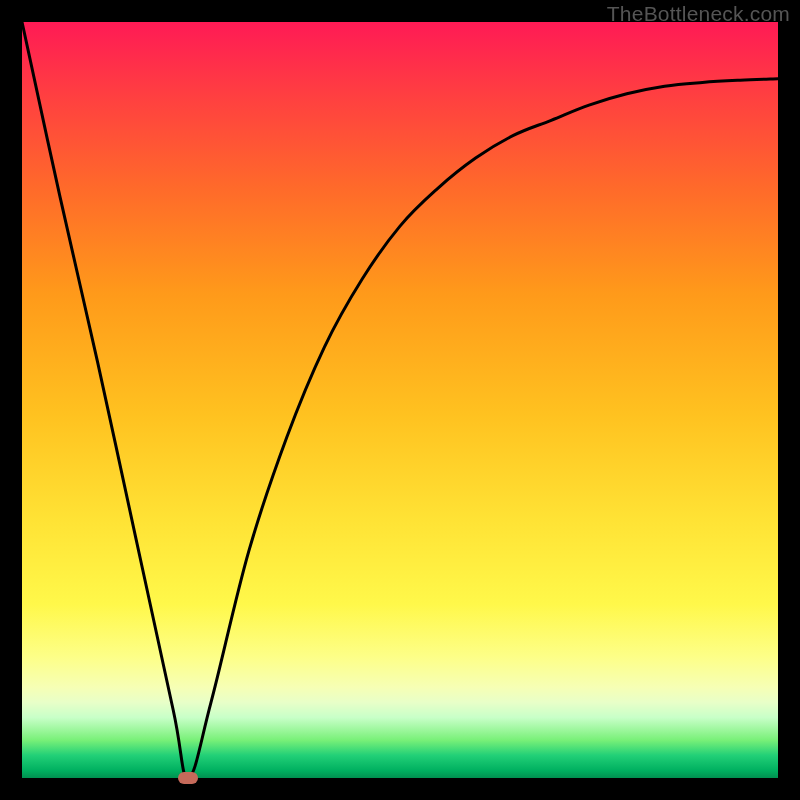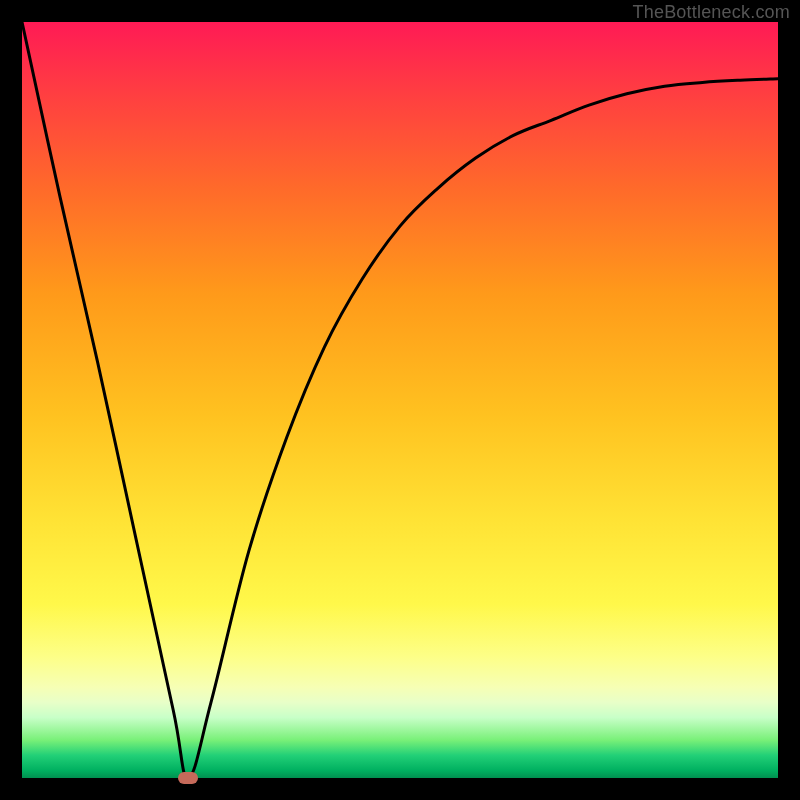--- a/index.html
+++ b/index.html
@@ -41,21 +41,21 @@
       #22d077 97%,
       #00b060 99%,
       #009050 100%
     );
   }
   .watermark {
     position: absolute;
     top: 2px;
     right: 10px;
     color: #555;
-    font-size: 18px;
+    font-size: 21px;
     font-weight: 500;
     letter-spacing: 0.2px;
   }
   svg.curve {
     position: absolute;
     top: 0;
     left: 0;
   }
   .marker {
     position: absolute;

